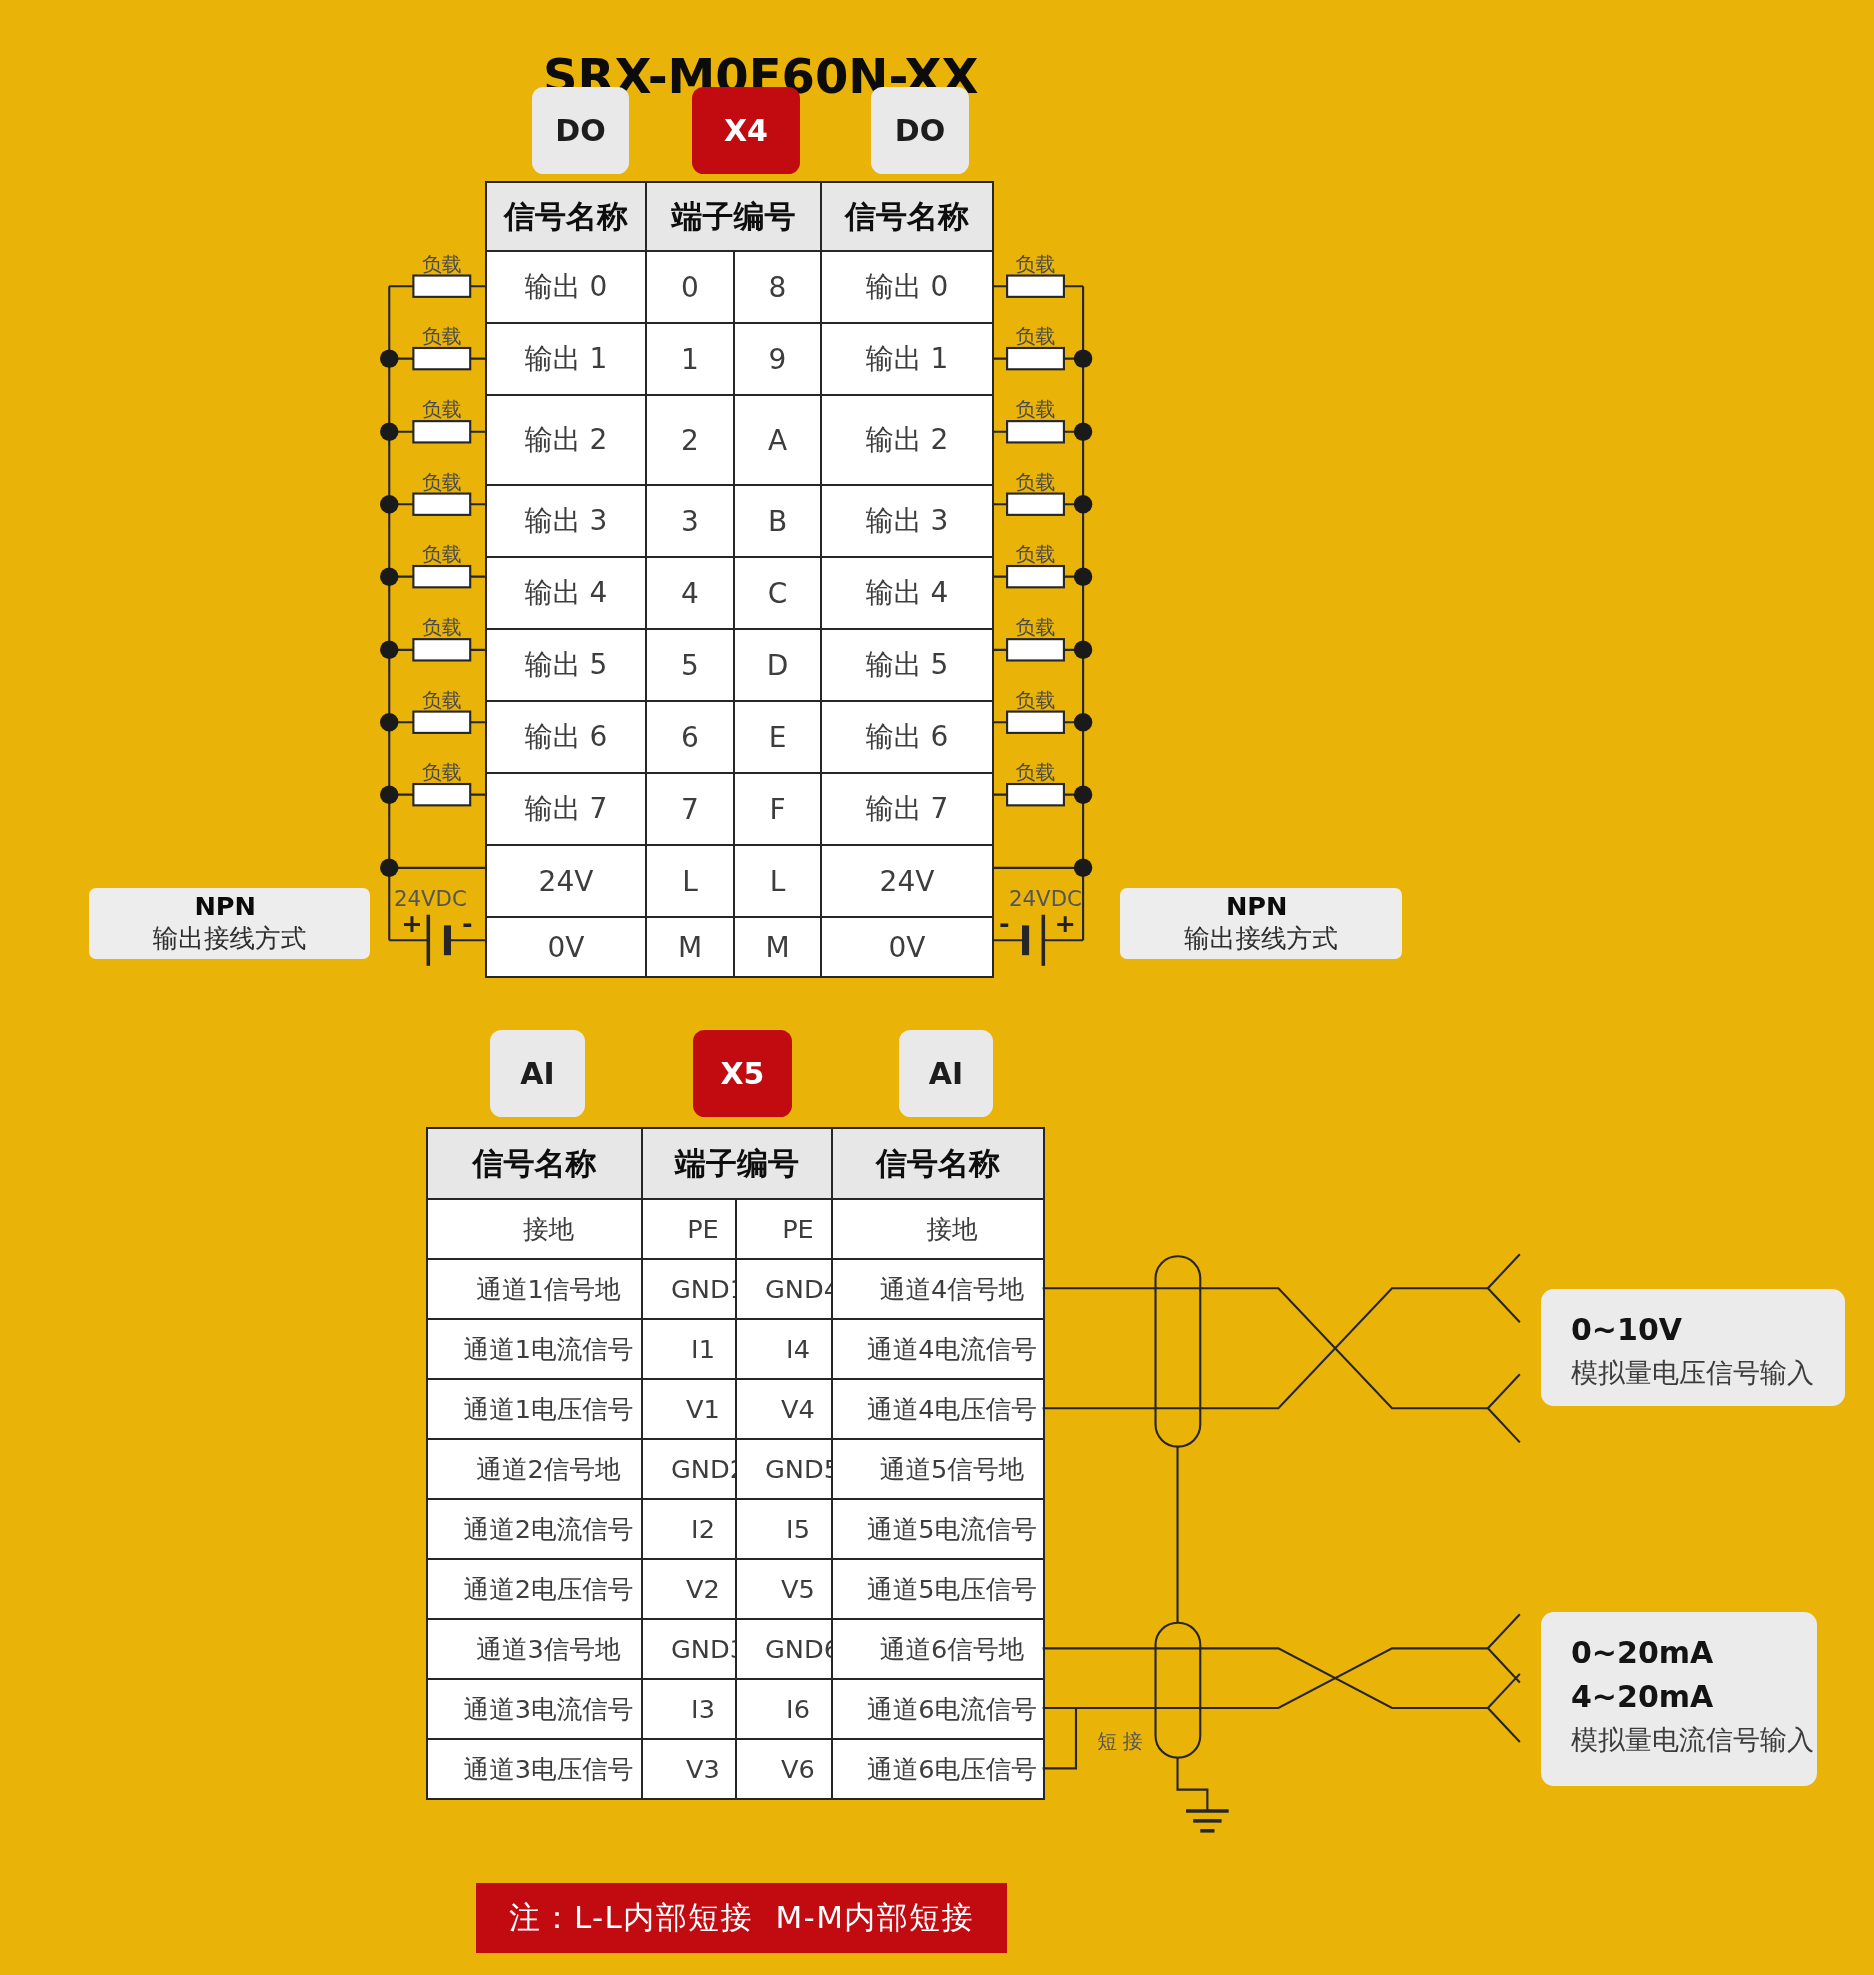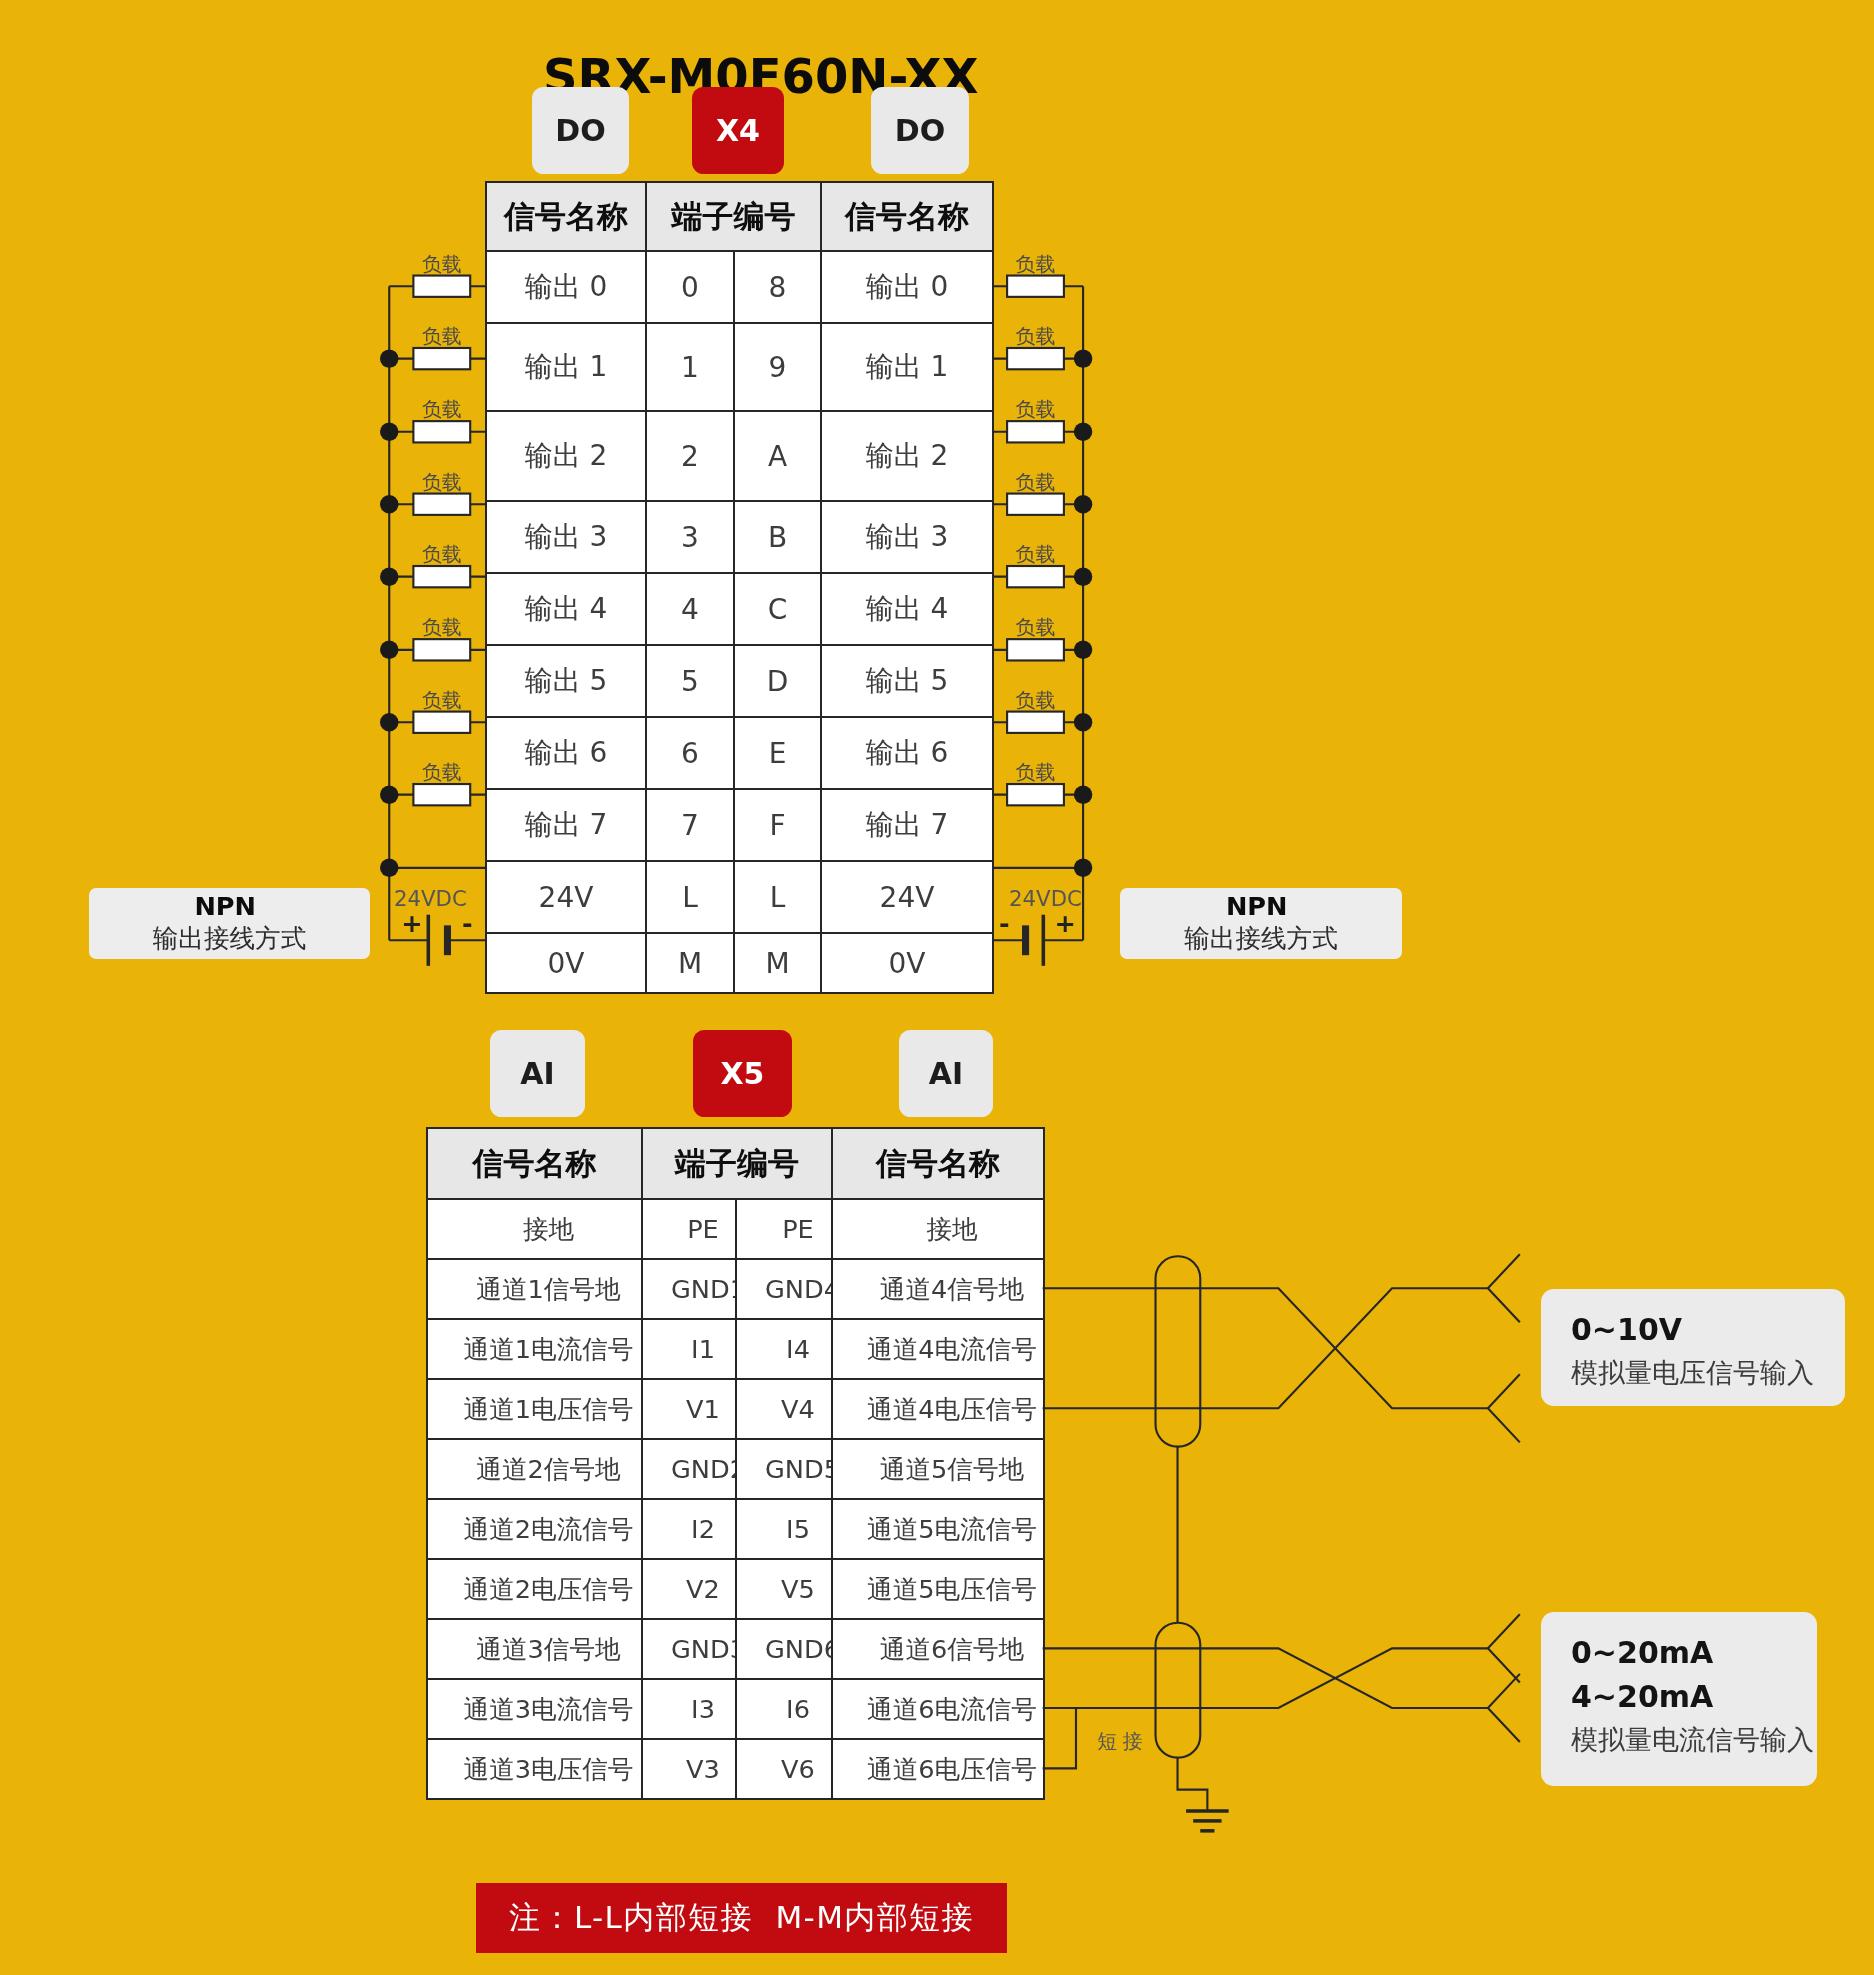--- a/index.html
+++ b/index.html
@@ -32,21 +32,21 @@
   .shorttxt{font-size:28px;fill:#555;letter-spacing:8px;}
 </style>
 </head>
 <body>
 
 <div class="stage">
 
   <div class="abs title">SRX-M0F60N-XX</div>
 
   <div class="abs badge gray" style="left:532px;top:87px;width:97px;height:87px;">DO</div>
-  <div class="abs badge red" style="left:692px;top:87px;width:92px;height:87px;">X4</div>
+  <div class="abs badge red" style="left:692px;top:87px;width:108px;height:87px;">X4</div>
   <div class="abs badge gray" style="left:871px;top:87px;width:98px;height:87px;">DO</div>
 
   <table class="abs sig do" style="left:485px;top:181px;width:507px;">
     <colgroup>
         <col style="width:160px">
         <col style="width:88px">
         <col style="width:87px">
         <col style="width:172px">
       </colgroup>
     <thead>
@@ -56,21 +56,21 @@
         <th>信号名称</th>
       </tr>
     </thead>
     <tbody>
       <tr style="height:72px">
           <td>输出 0</td>
           <td>0</td>
           <td>8</td>
           <td>输出 0</td>
         </tr>
-      <tr style="height:88px">
+      <tr style="height:72px">
           <td>输出 1</td>
           <td>1</td>
           <td>9</td>
           <td>输出 1</td>
         </tr>
       <tr style="height:90px">
           <td>输出 2</td>
           <td>2</td>
           <td>A</td>
           <td>输出 2</td>

